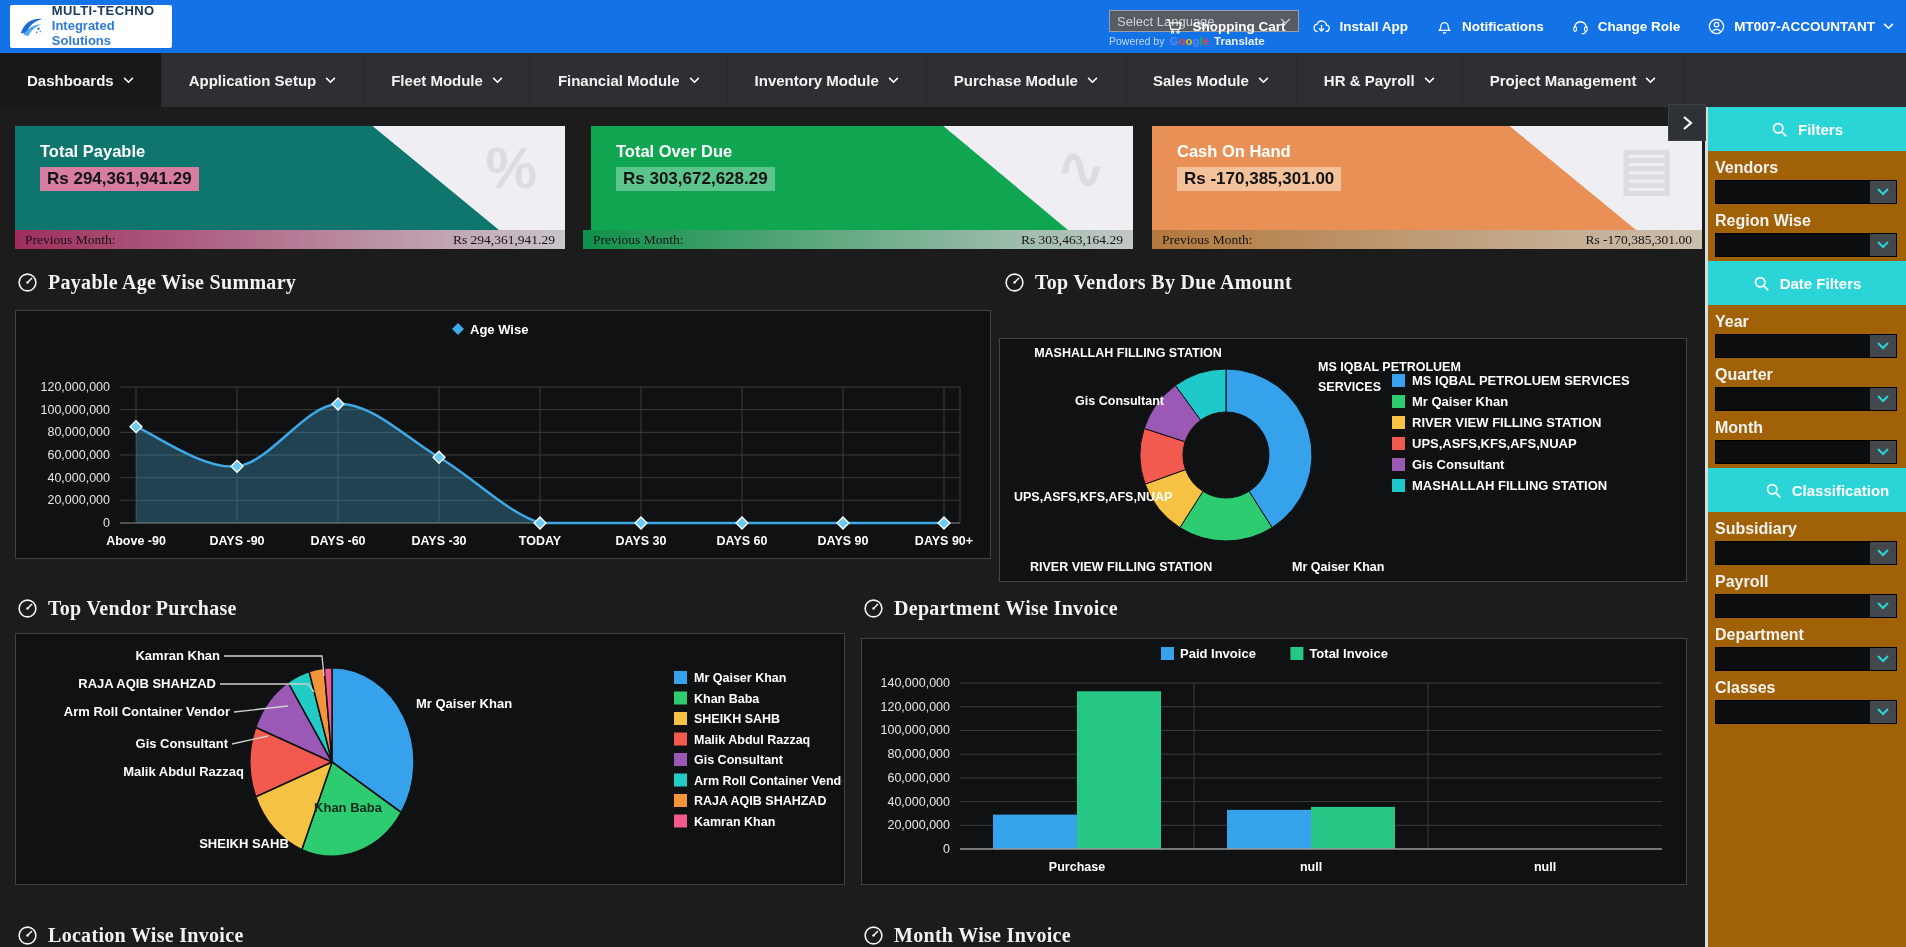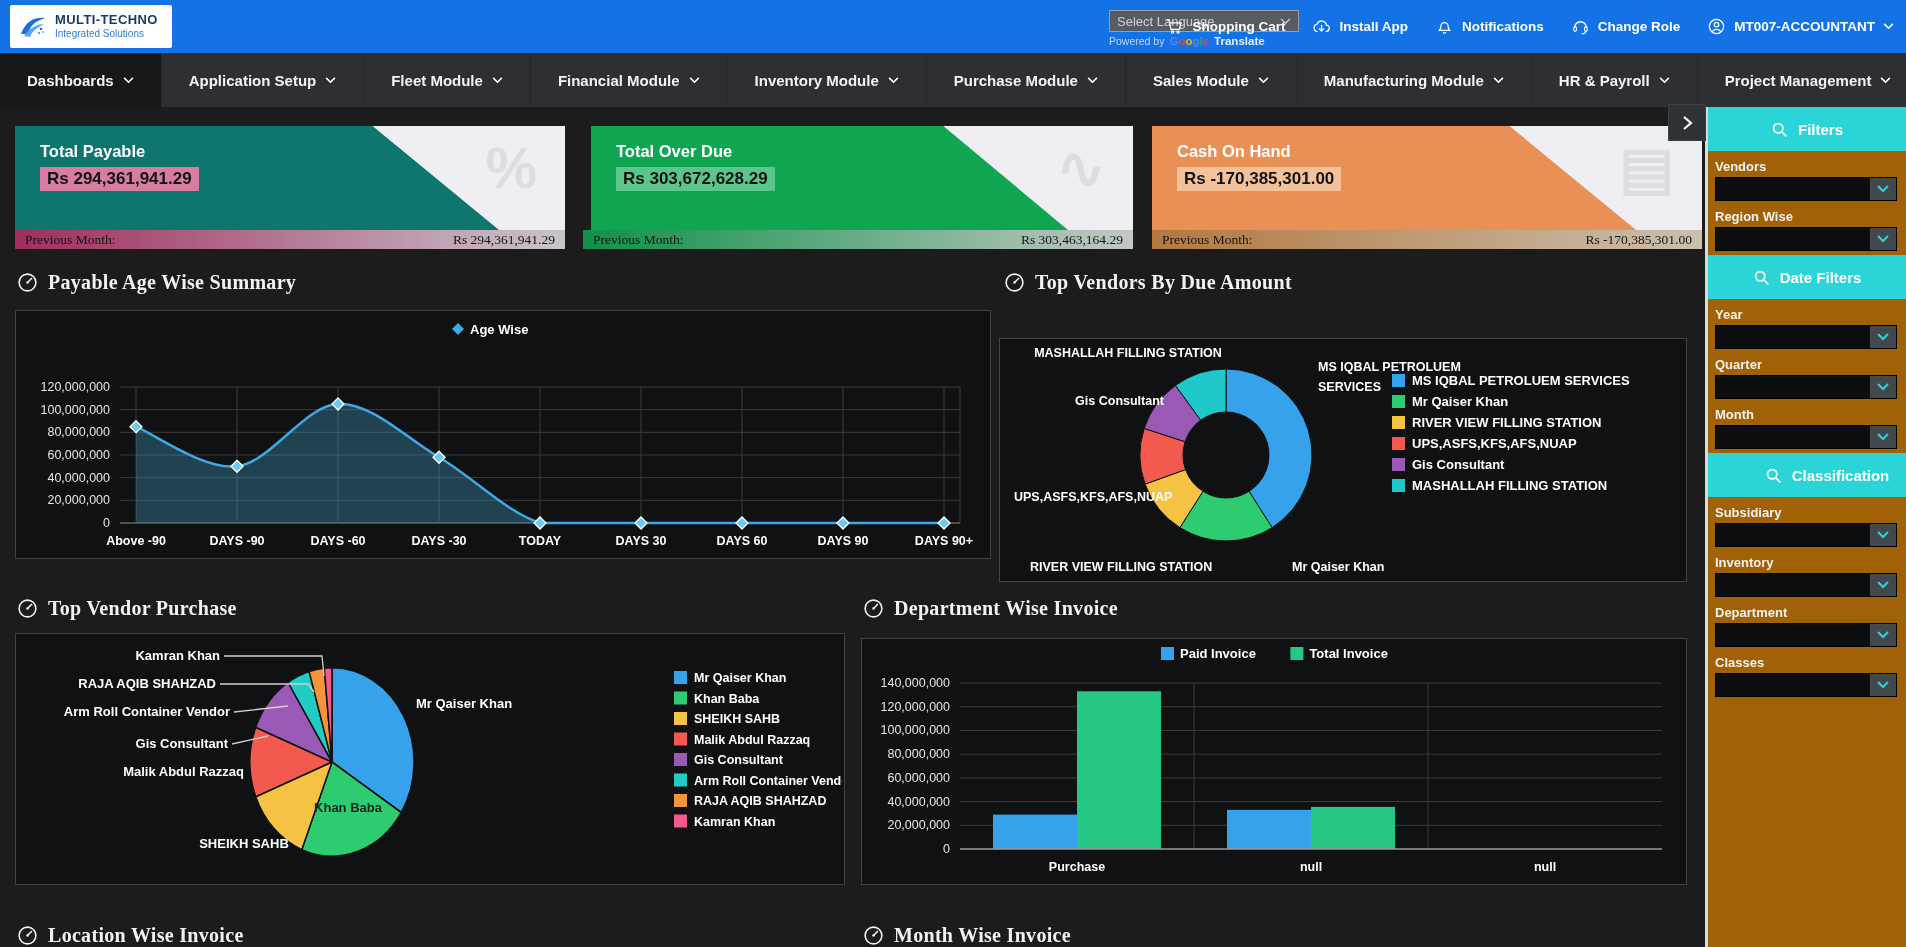--- a/index.html
+++ b/index.html
@@ -4,21 +4,21 @@
 <style>
   *{margin:0;padding:0;box-sizing:border-box;}
   html,body{width:1906px;height:947px;overflow:hidden;background:#1c1c1c;font-family:"Liberation Sans",sans-serif;}
   #app{position:relative;width:1906px;height:947px;background:#1c1c1c;overflow:hidden;}
 
   
   .topbar{position:absolute;left:0;top:0;width:1906px;height:53px;background:#1373e6;}
   .logo-box{position:absolute;left:10px;top:5px;width:162px;height:43px;background:#ffffff;border-radius:2px;display:flex;align-items:center;padding:0 8px;gap:7px;}
   .logo-text{display:flex;flex-direction:column;line-height:1.15;}
   .logo-l1{font-size:13px;font-weight:700;color:#1b3a63;letter-spacing:.4px;}
-  .logo-l2{font-size:10px;color:#2f7bd4;font-weight:400;}
+  .logo-l2{font-size:13px;color:#2f7bd4;font-weight:700;}
   .lang-wrap{position:absolute;left:1109px;top:10px;width:190px;}
   .lang-select{height:22px;background:#565c61;border:1px solid #98a0a6;color:#ccd2d7;font-size:13px;display:flex;align-items:center;justify-content:space-between;padding:0 7px;cursor:pointer;}
   .powered{margin-top:3px;font-size:10.5px;color:#c3d4f4;display:flex;gap:5px;align-items:baseline;white-space:nowrap;}
   .powered .gword span{font-weight:700;font-size:11.5px;}
   .powered .tword{font-size:11.5px;color:#e8eef8;font-weight:600;}
   .topbar-actions{position:absolute;right:12px;top:0;height:53px;display:flex;align-items:center;gap:27px;}
   .tb-action{display:flex;align-items:center;gap:8px;color:#ffffff;font-size:13.5px;font-weight:600;cursor:pointer;white-space:nowrap;}
 
   
   .navbar{position:absolute;left:0;top:53px;width:1906px;height:54px;background:#2d2f32;display:flex;align-items:stretch;}
@@ -36,21 +36,21 @@
 
   
   .sec-title{position:absolute;display:flex;align-items:center;gap:10px;color:#f2f2f2;font-family:"Liberation Serif",serif;font-size:20px;font-weight:600;letter-spacing:.3px;white-space:nowrap;}
   .panel{position:absolute;background:#101112;border:1px solid #424242;}
 
   
   .v-divider{position:absolute;left:1705px;top:107px;width:3px;height:840px;background:#d8dadc;}
   .expand-btn{position:absolute;left:1668px;top:104px;width:38px;height:37px;background:#2e3236;border:1px solid #3a3f44;display:flex;align-items:center;justify-content:center;cursor:pointer;}
   .sidebar{position:absolute;left:1708px;top:107px;width:198px;height:840px;background:#a16207;overflow:hidden;}
   .sb-header{height:44px;display:flex;align-items:center;justify-content:center;gap:10px;color:#ffffff;font-size:15px;font-weight:700;margin-bottom:6px;cursor:pointer;}
-  .sb-label{margin:8px 0 3px 7px;color:#f2f2f2;font-size:13px;font-weight:600;}
+  .sb-label{margin:8px 0 3px 7px;color:#f2f2f2;font-size:16px;font-weight:600;}
   .sb-select{margin:0 9px 4px 7px;height:24px;background:#0c0d0e;border:1px solid #000;display:flex;cursor:pointer;}
   .sb-selval{flex:1;}
   .sb-chevbox{width:26px;background:#43484d;display:flex;align-items:center;justify-content:center;}
 
   text{font-family:"Liberation Sans",sans-serif;}
 </style>
 </head>
 <body>
 
 <div id="app">
@@ -163,26 +163,20 @@
         </svg>
       </div>
       <div class="nav-item">
         <span>Purchase Module</span>
         <svg width="11" height="7" viewBox="0 0 12 8">
           <polyline points="1,1 6,6 11,1" fill="none" stroke="#fff" stroke-width="1.8"></polyline>
         </svg>
       </div>
       <div class="nav-item">
         <span>Sales Module</span>
-        <svg width="11" height="7" viewBox="0 0 12 8">
-          <polyline points="1,1 6,6 11,1" fill="none" stroke="#fff" stroke-width="1.8"></polyline>
-        </svg>
-      </div>
-      <div class="nav-item">
-        <span>Manufacturing Module</span>
         <svg width="11" height="7" viewBox="0 0 12 8">
           <polyline points="1,1 6,6 11,1" fill="none" stroke="#fff" stroke-width="1.8"></polyline>
         </svg>
       </div>
       <div class="nav-item">
         <span>HR &amp; Payroll</span>
         <svg width="11" height="7" viewBox="0 0 12 8">
           <polyline points="1,1 6,6 11,1" fill="none" stroke="#fff" stroke-width="1.8"></polyline>
         </svg>
       </div>
@@ -512,21 +506,21 @@
         </div>
         <div class="sb-label">Subsidiary</div>
         <div class="sb-select">
           <div class="sb-selval"></div>
           <div class="sb-chevbox">
             <svg width="12" height="8" viewBox="0 0 12 8">
               <polyline points="1,1 6,6 11,1" fill="none" stroke="#2bd4d6" stroke-width="2"></polyline>
             </svg>
           </div>
         </div>
-        <div class="sb-label">Inventory</div>
+        <div class="sb-label">Payroll</div>
         <div class="sb-select">
           <div class="sb-selval"></div>
           <div class="sb-chevbox">
             <svg width="12" height="8" viewBox="0 0 12 8">
               <polyline points="1,1 6,6 11,1" fill="none" stroke="#2bd4d6" stroke-width="2"></polyline>
             </svg>
           </div>
         </div>
         <div class="sb-label">Department</div>
         <div class="sb-select">

